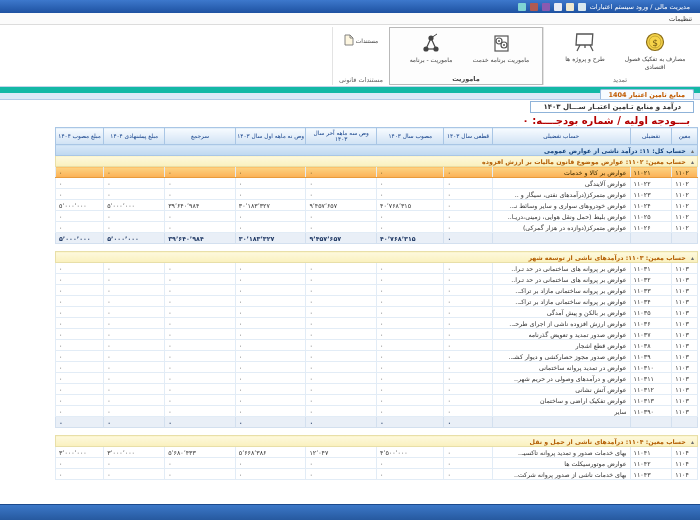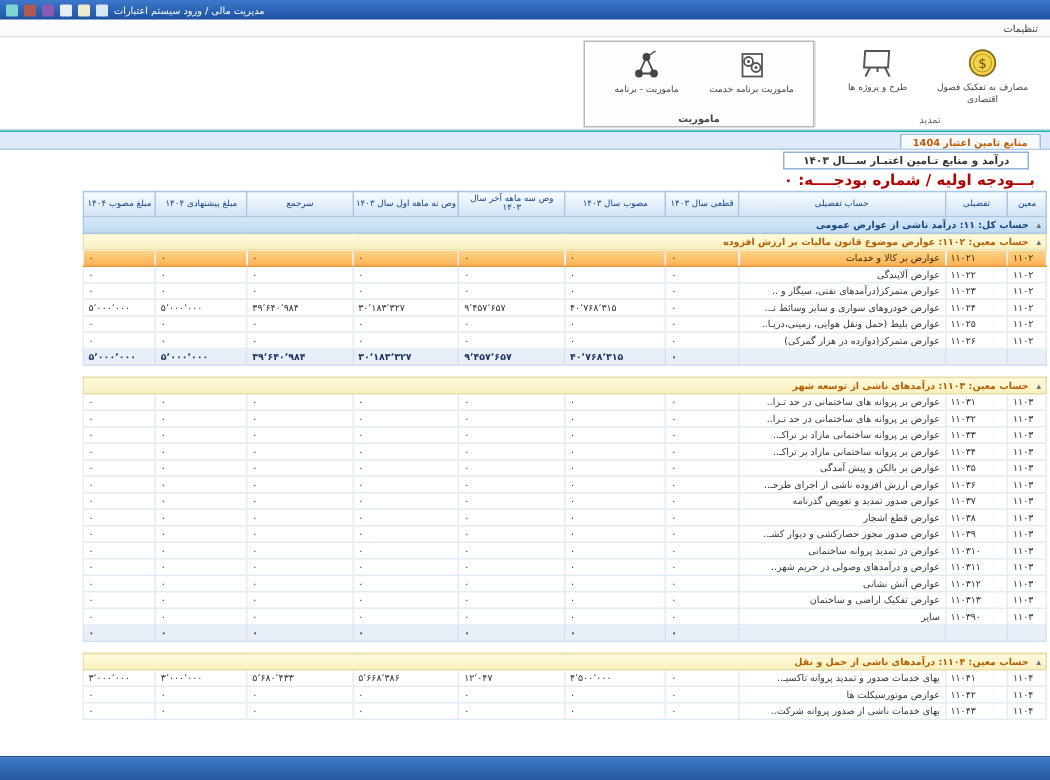--- a/index.html
+++ b/index.html
@@ -7,21 +7,21 @@
     width:700px;height:520px;position:relative;overflow:hidden;
     background:#ffffff;direction:rtl;
     font-family:"DejaVu Sans",sans-serif;
     -webkit-font-smoothing:antialiased;
   }
   
   .titlebar{
     position:absolute;top:0;left:0;right:0;height:14px;
     background:linear-gradient(#3d78cc,#1c4f9e);
     display:flex;flex-direction:row-reverse;align-items:center;
-    padding:0 4px;box-sizing:border-box;
+    padding:0 4px;box-sizing:border-box;justify-content:flex-end;
   }
   .qat{display:flex;gap:4px;align-items:center;}
   .qicon{width:8px;height:8px;border-radius:1px;}
   .ttext{color:#ffffff;font-size:6.5px;margin-right:6px;white-space:nowrap;}
   
   .menubar{
     position:absolute;top:13px;left:0;right:0;height:12px;
     background:#fbfbfb;border-bottom:1px solid #dcdcdc;
     display:flex;align-items:center;box-sizing:border-box;padding:0 4px;
   }
@@ -45,32 +45,32 @@
   .rbtn .icn{height:26px;display:flex;align-items:center;justify-content:center;}
   .rbtn .lbl{font-size:6px;color:#444;text-align:center;line-height:1.25;}
   .rcaption{font-size:6.5px;color:#666;padding:1px 0 0 0;}
   .rbtn-small{
     display:flex;flex-direction:row-reverse;align-items:center;gap:2px;
     font-size:6px;color:#444;margin-top:6px;
   }
   
   .tabstrip{
     position:absolute;top:87px;left:0;right:0;height:13px;
-    background:#dde9f8;border-top:1px solid #14b8a6;border-bottom:1px solid #b4cbe8;
+    background:#dde9f8;border-top:6px solid #14b8a6;border-bottom:1px solid #b4cbe8;
     display:flex;align-items:flex-end;box-sizing:border-box;padding:0 6px;
   }
   .doctab{
     background:#f7fbff;border:1px solid #9cbcdf;border-bottom:none;
     font-size:6.5px;font-weight:bold;color:#c05a00;
     padding:1px 8px 0 8px;border-radius:2px 2px 0 0;white-space:nowrap;
   }
   
   .docheader{
     position:absolute;top:100px;left:0;right:0;height:14px;
-    display:flex;align-items:center;box-sizing:border-box;padding:0 14px;
+    display:flex;align-items:center;box-sizing:border-box;padding:0 6px;
   }
   .sectiontab{
     border:1px solid #8fb3d9;background:#ffffff;color:#333;
     font-size:7px;font-weight:bold;padding:1px 12px;white-space:nowrap;
   }
   .subtitle{
     position:absolute;top:114px;left:0;right:0;height:12px;
     display:flex;align-items:center;box-sizing:border-box;padding:0 10px;
   }
   .subtitle span{color:#b40000;font-size:10px;font-weight:bold;white-space:nowrap;}
@@ -187,20 +187,33 @@
             <circle cx="8" cy="18" r="2.6" fill="#444"></circle>
             <circle cx="18" cy="18" r="2.6" fill="#444"></circle>
           </svg>
         </span>
         <span class="lbl">ماموریت - برنامه</span>
       </div>
     </div>
     <div class="rcaption" style="font-weight:bold;color:#444;">ماموریت</div>
   </div>
 
+  <div class="rgroup">
+    <div class="rbtn-small">
+      <span>
+        <svg width="10" height="12" viewBox="0 0 10 12">
+          <path d="M1 1 h5 l3 3 v7 h-8 z" fill="#fdf6e0" stroke="#777" stroke-width="0.9"></path>
+          <path d="M6 1 v3 h3" fill="none" stroke="#777" stroke-width="0.9"></path>
+        </svg>
+      </span>
+      <span class="lbl">مستندات</span>
+    </div>
+    <div style="flex:1"></div>
+    <div class="rcaption">مستندات قانونی</div>
+  </div>
 
 </div>
 
 <div class="tabstrip">
   <span class="doctab">منابع تامین اعتبار 1404</span>
 </div>
 
 <div class="docheader">
   <span class="sectiontab">درآمد و منابع تـامین اعتبـار ســـال ۱۴۰۳</span>
 </div>

